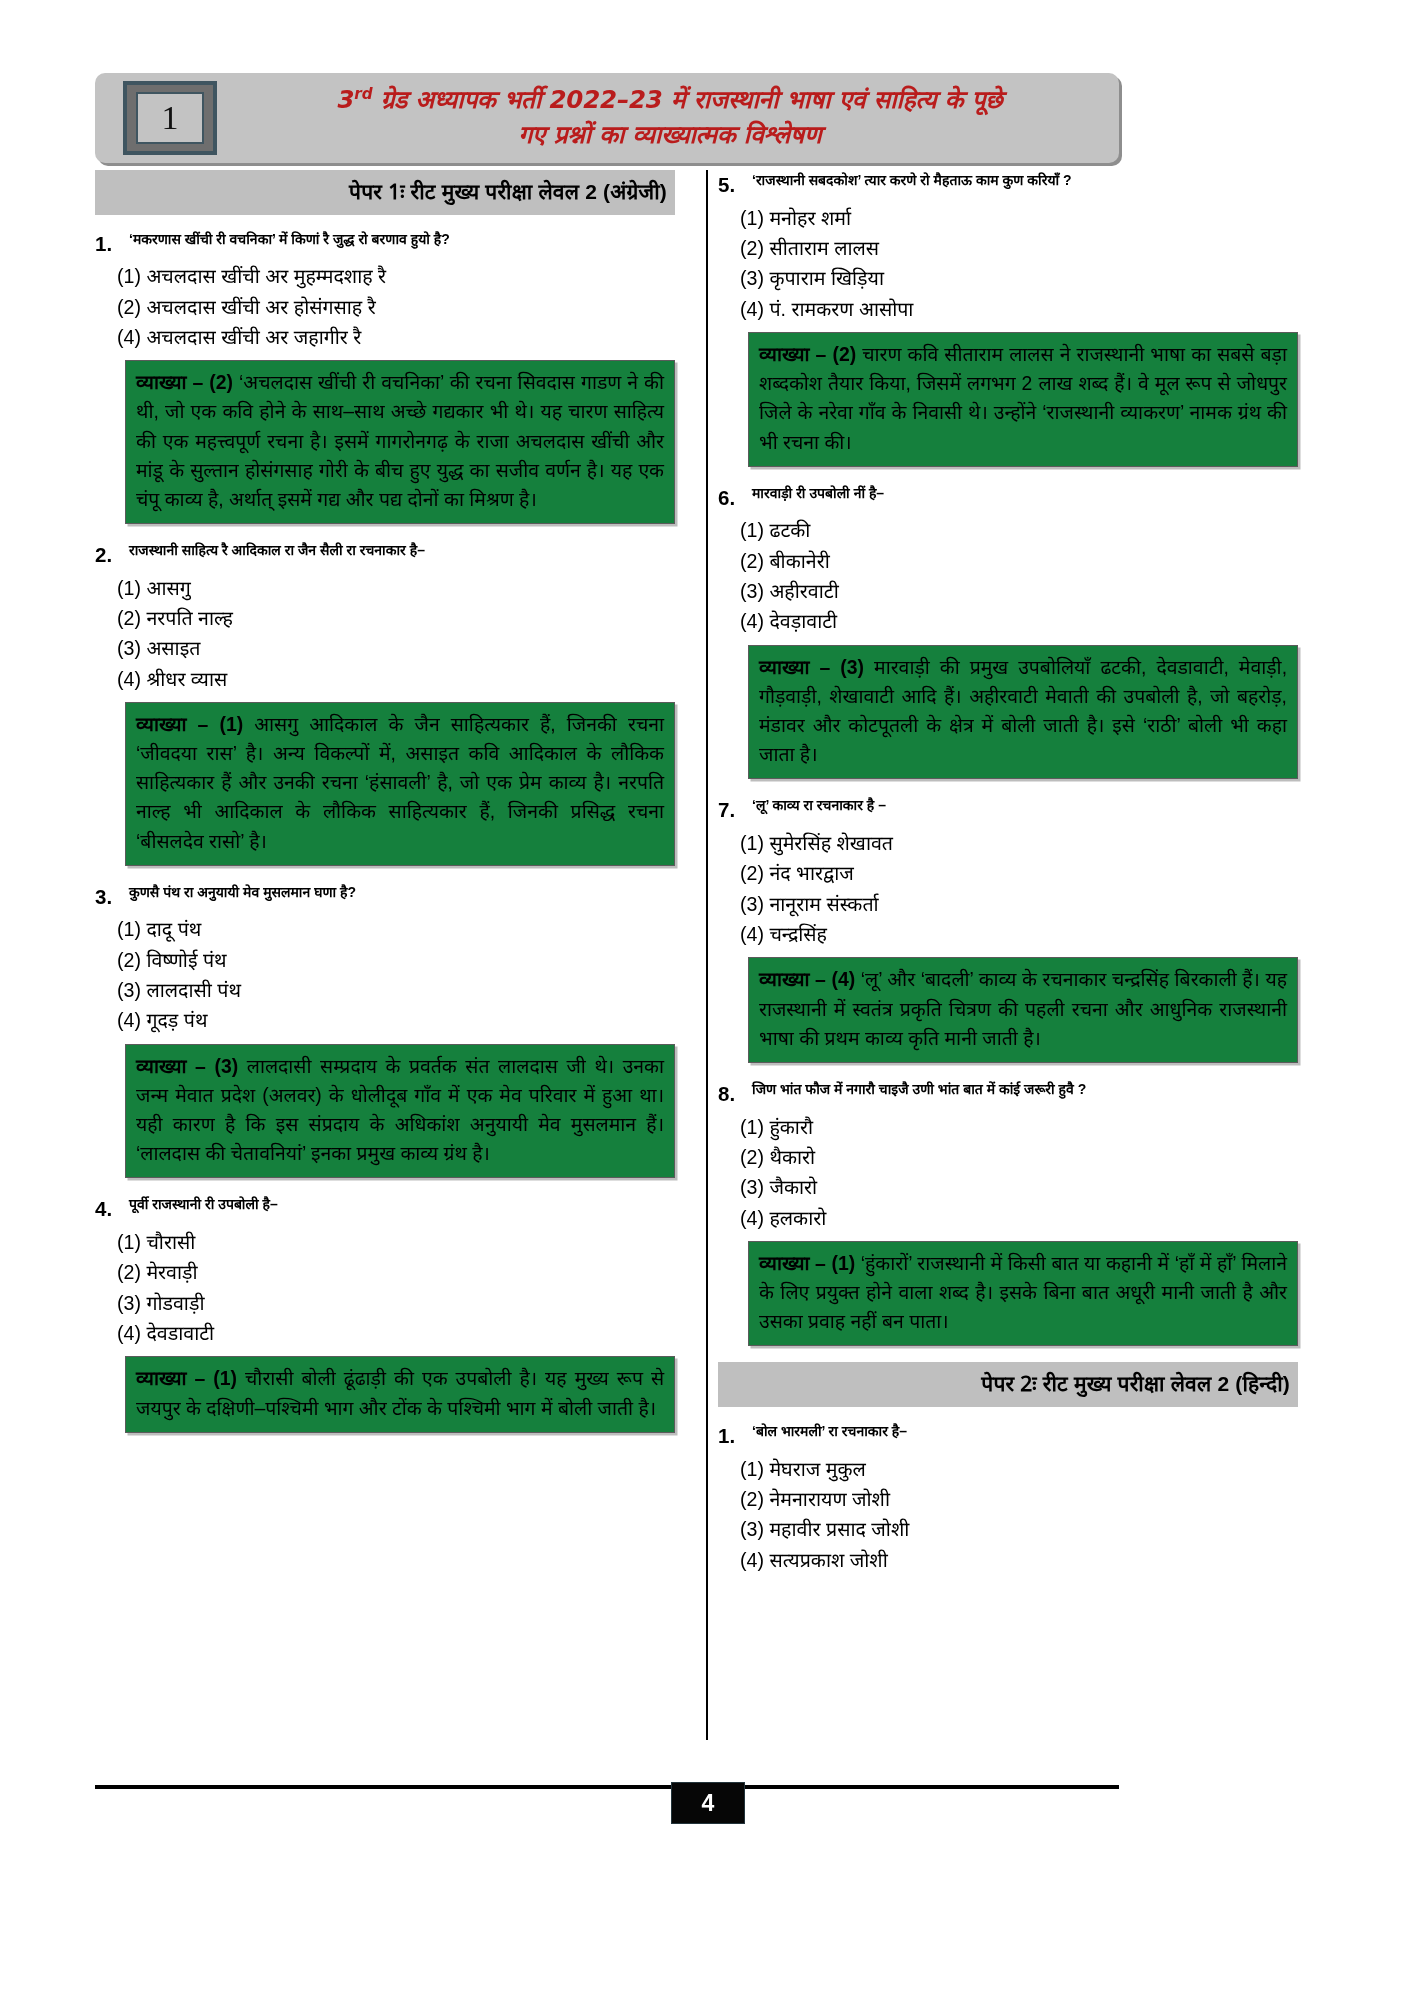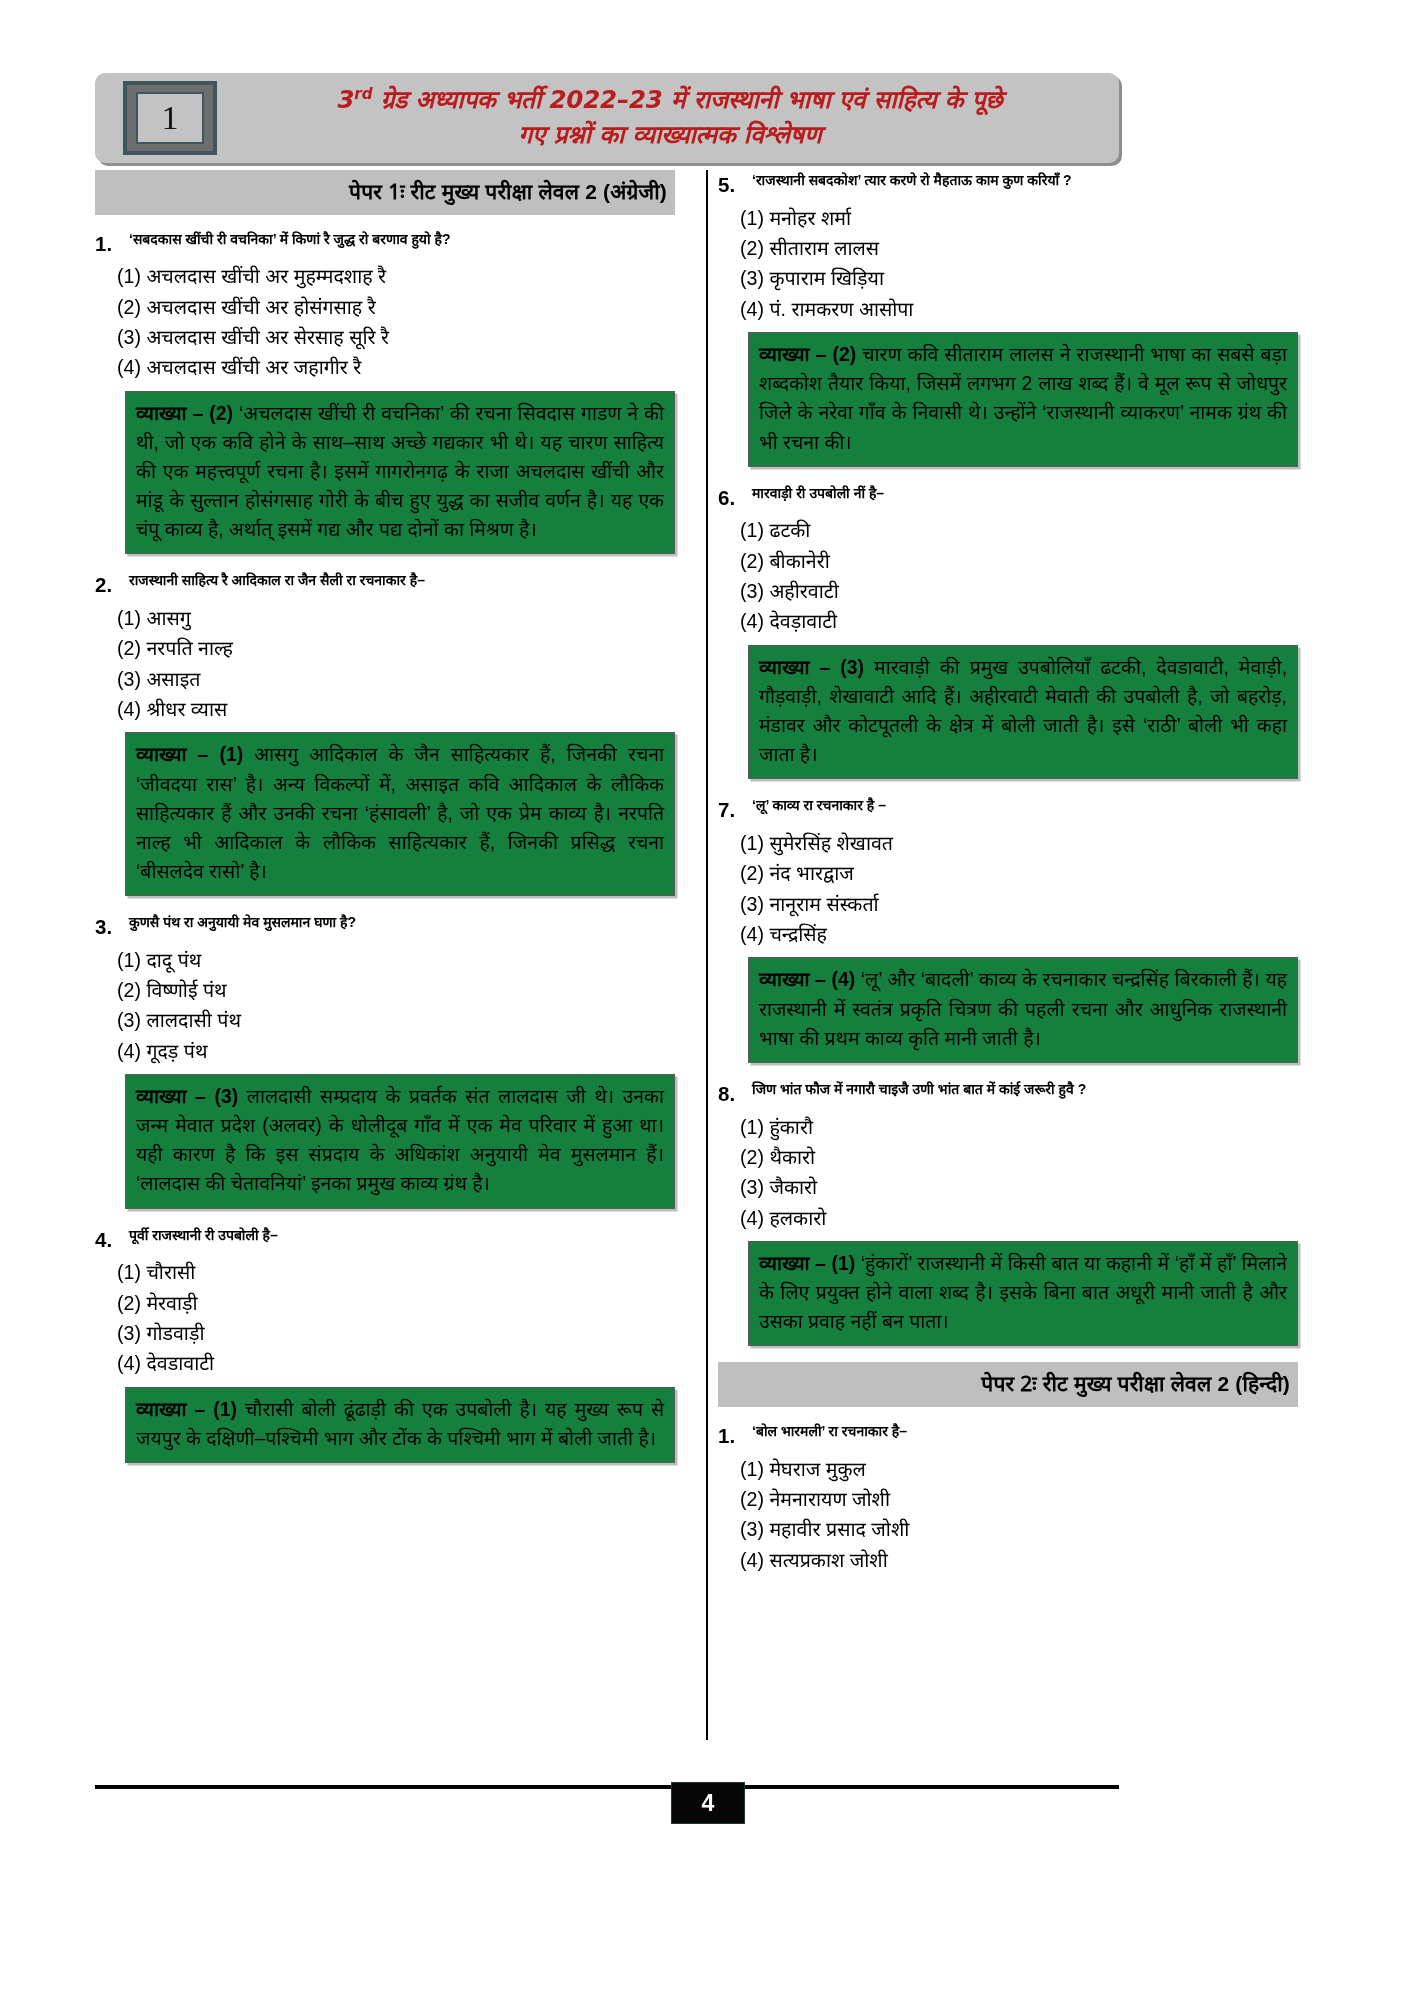--- a/index.html
+++ b/index.html
@@ -210,27 +210,26 @@
 
   <div class="col-rule"></div>
 
   <div class="col col-left">
 
     <div class="section-band">पेपर 1ः रीट मुख्य परीक्षा लेवल 2 (अंग्रेजी)</div>
 
     <div class="q">
       <div class="q-num">1.</div>
       <div class="q-body">
-        <div class="q-text">‘सबदकास खींची री वचनिका’ में किणां रै जुद्ध रो बरणाव हुयो है?</div>
+        <div class="q-text">‘मकरणास खींची री वचनिका’ में किणां रै जुद्ध रो बरणाव हुयो है?</div>
       </div>
     </div>
     <div class="opts">
       <div class="opt full">(1) अचलदास खींची अर मुहम्मदशाह रै</div>
       <div class="opt full">(2) अचलदास खींची अर होसंगसाह रै</div>
-      <div class="opt full">(3) अचलदास खींची अर सेरसाह सूरि रै</div>
       <div class="opt full">(4) अचलदास खींची अर जहागीर रै</div>
     </div>
     <div class="expl">
       <span class="lbl">व्याख्या –</span>
       <span class="ansnum">(2)</span>
       <span>‘अचलदास खींची री वचनिका’ की रचना सिवदास गाडण ने की थी, जो एक कवि होने के साथ–साथ अच्छे गद्यकार भी थे। यह चारण साहित्य की एक महत्त्वपूर्ण रचना है। इसमें गागरोनगढ़ के राजा अचलदास खींची और मांडू के सुल्तान होसंगसाह गोरी के बीच हुए युद्ध का सजीव वर्णन है। यह एक चंपू काव्य है, अर्थात् इसमें गद्य और पद्य दोनों का मिश्रण है।</span>
     </div>
 
     <div class="q">
       <div class="q-num">2.</div>

